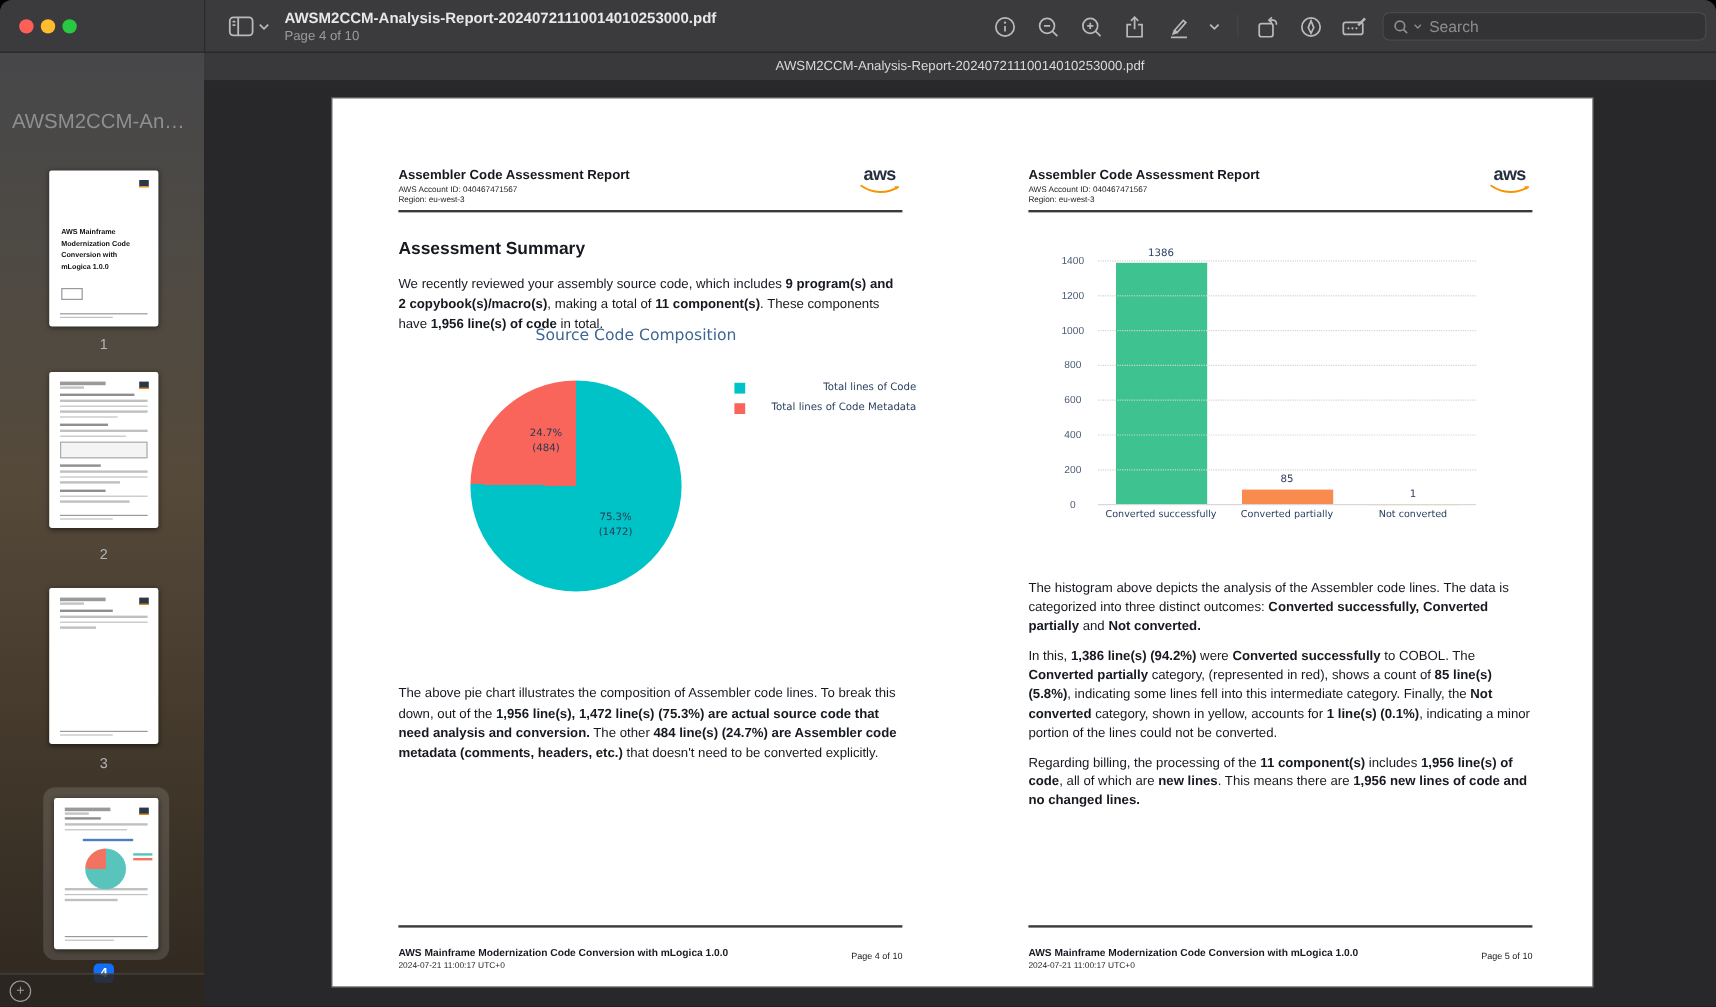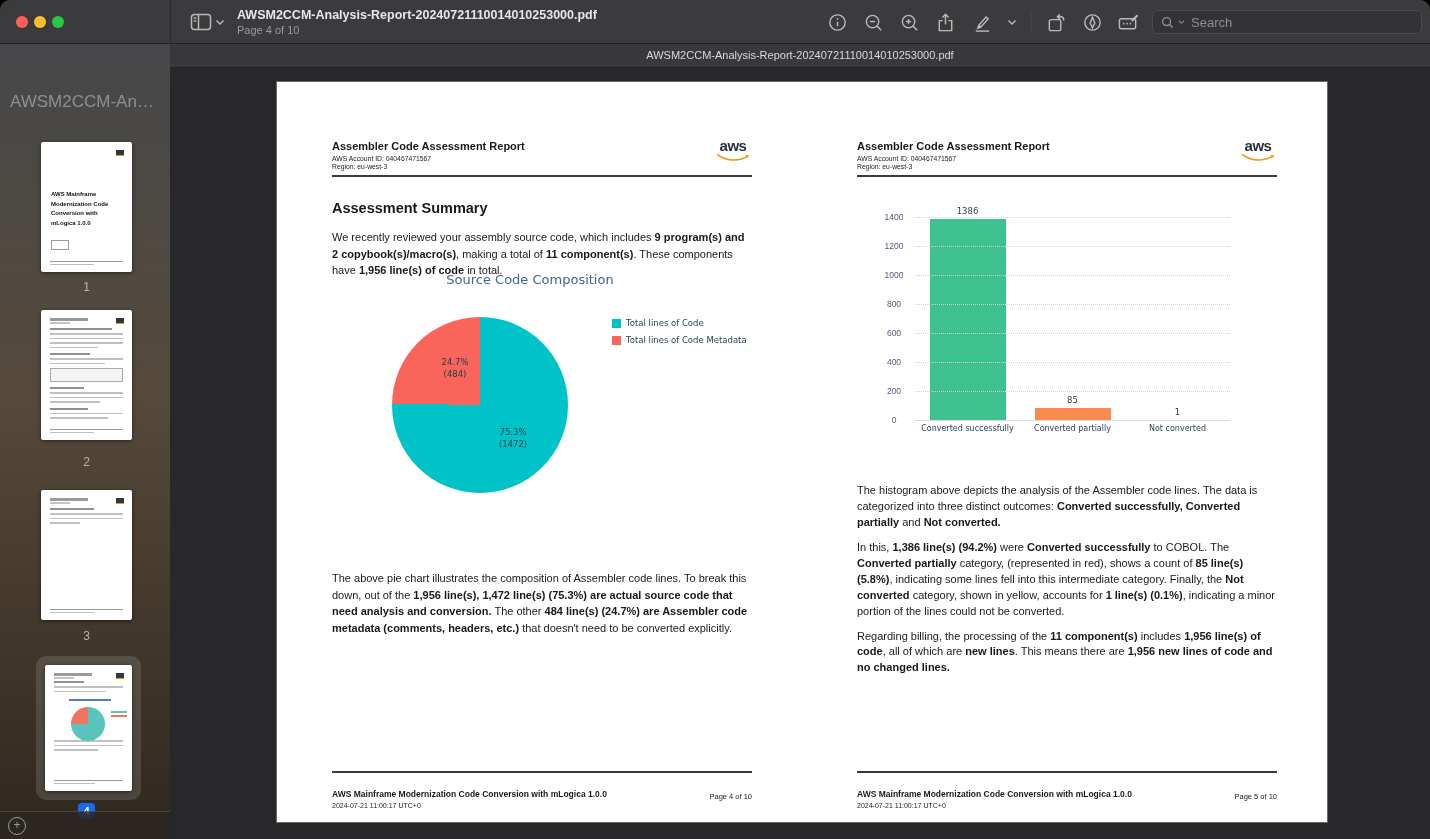--- a/index.html
+++ b/index.html
@@ -74,21 +74,21 @@
   .rp-text{position:absolute;left:55px;top:401px;width:422px;}
   .rp-text .para{margin:0 0 9px 0;line-height:1.45;}
 
   
   .pie-title{position:absolute;left:113px;top:190px;width:280px;text-align:center;font-size:13px;color:#3d6693;font-family:"DejaVu Sans",sans-serif;}
   .pie{position:absolute;left:115px;top:235px;width:176px;height:176px;border-radius:50%;}
   .pie-lab{position:absolute;transform:translate(-50%,-50%);text-align:center;font-size:8.5px;line-height:1.45;color:#263b50;font-family:"DejaVu Sans",sans-serif;}
   .pl-red{left:178px;top:286px;}
   .pl-teal{left:236px;top:356px;}
   .legend{position:absolute;left:335px;top:236px;font-family:"DejaVu Sans",sans-serif;}
-  .leg-row{display:flex;align-items:center;gap:5px;margin-bottom:7px;}
+  .leg-row{display:flex;align-items:center;gap:22px;margin-bottom:7px;justify-content:space-between;}
   .leg-sw{width:9px;height:9px;}
   .leg-tx{font-size:8.5px;color:#2a3f5f;}
 
   
   .bar-wrap{position:absolute;left:113px;top:135px;width:315px;height:203px;}
   .gridline{position:absolute;left:0;width:100%;border-top:1px dotted #d2d2d2;}
   .gridline.zero{border-top:1px solid #d8d8d8;}
   .ytick{position:absolute;left:-36px;width:30px;text-align:center;transform:translateY(-50%);font-size:8.5px;color:#4c5c76;font-family:Liberation Sans, sans-serif;}
   .bar-cols{position:absolute;left:0;top:0;width:100%;height:100%;display:flex;}
   .bar-col{position:relative;width:105px;height:100%;}

